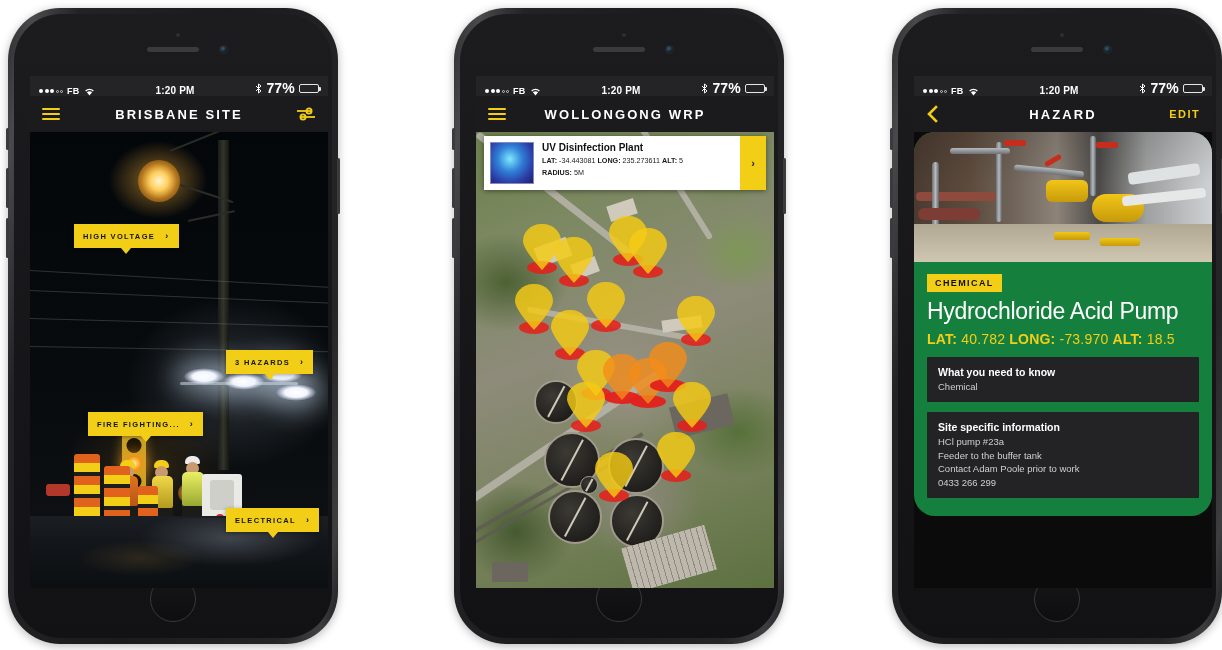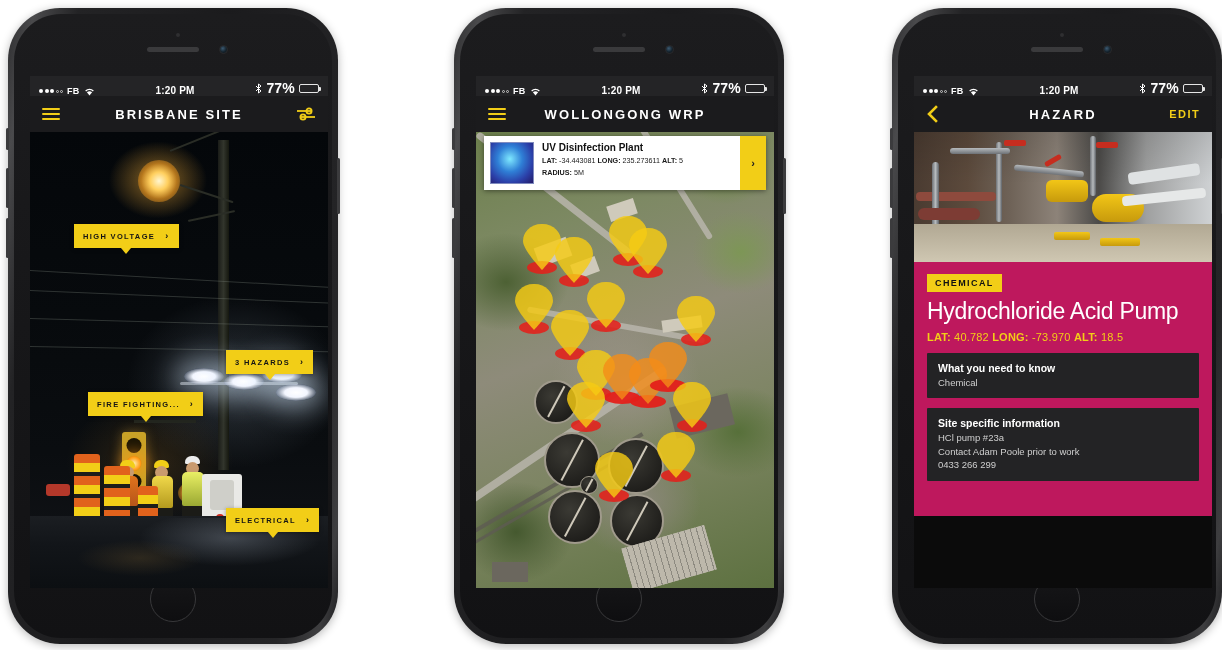--- a/index.html
+++ b/index.html
@@ -171,21 +171,21 @@
     box-shadow: 0 1px 4px rgba(0,0,0,.35);
   }
   .tag .chev { font-size:9px; font-weight:bold; }
   .tag::after {
     content:""; position:absolute; bottom:-6px; left:50%; margin-left:-5px;
     border-left:5px solid transparent; border-right:5px solid transparent;
     border-top:6px solid #f2ce17;
   }
   .tag.t-hv  { left:44px;  top:92px; }
   .tag.t-3h  { left:196px; top:218px; }
-  .tag.t-ff  { left:58px;  top:260px; }
+  .tag.t-ff  { left:58px;  top:280px; }
   .tag.t-el  { left:196px; top:376px; }
 
   
   .mapwrap { position:relative; width:100%; height:456px; overflow:hidden; background:#4b5a3a; }
   .satellite { position:absolute; inset:0;
     background:
       radial-gradient(ellipse 60px 45px at 250px 40px,  #6f8a4a, rgba(0,0,0,0) 72%),
       radial-gradient(ellipse 90px 70px at 30px 150px,  #4d6134, rgba(0,0,0,0) 70%),
       radial-gradient(ellipse 70px 60px at 265px 120px, #7d9656, rgba(0,0,0,0) 70%),
       radial-gradient(ellipse 80px 70px at 40px 400px,  #45592f, rgba(0,0,0,0) 72%),
@@ -238,41 +238,41 @@
   .mc-title { font-size:10px; font-weight:bold; color:#111; line-height:1.15; }
   .mc-meta { font-size:7.2px; color:#1a1a1a; line-height:1.45; margin-top:2px; }
   .mc-meta b { font-weight:bold; }
   .mapcard .mc-go {
     width:26px; background:#f2ce17; color:#222;
     display:flex; align-items:center; justify-content:center;
     font-size:11px; font-weight:bold; cursor:pointer;
   }
 
   
-  .detail { width:100%; height:384px; background:#be185d; overflow:hidden; }
+  .detail { width:100%; height:384px; background:#15803d; overflow:hidden;border-radius:21px; }
   .hero {
     height:130px; position:relative; overflow:hidden;
     background:
       linear-gradient(180deg, rgba(0,0,0,.12), rgba(0,0,0,0) 40%),
       linear-gradient(90deg,#4a3b31 0%,#5c4a3c 18%,#6e6257 32%,#8d8379 48%,#4b4a48 62%,#9fa0a0 78%,#cfd2d4 100%);
   }
   .hero .pipe { position:absolute; border-radius:4px; }
   .hero .pump { position:absolute; background:linear-gradient(180deg,#f2c617,#c79a0c); border-radius:6px; }
   .hero .valve { position:absolute; background:#c62d1f; border-radius:2px; }
   .hero .floor { position:absolute; left:0; right:0; bottom:0; height:38px;
                  background:linear-gradient(180deg,#b1a893,#cfc7b2); }
 
   .dbody { padding:10px 13px 0 13px; }
   .chip {
     display:inline-block; background:#f2ce17; color:#111;
     font-size:9px; font-weight:bold; letter-spacing:1.4px;
     padding:4px 8px; margin-bottom:7px;
   }
   .dtitle { color:#fff; font-size:23px; font-weight:normal; line-height:1.12; letter-spacing:-.3px; }
-  .dcoords { color:#f2ce17; font-size:11px; margin-top:6px; letter-spacing:.2px; }
+  .dcoords { color:#f2ce17; font-size:14px; margin-top:6px; letter-spacing:.2px; }
   .dcoords b { font-weight:bold; }
 
   .panel {
     background:#232325; margin:10px 13px 0 13px; padding:9px 11px;
     border-radius:1px;
   }
   .panel h4 { color:#fff; font-size:10.5px; font-weight:bold; margin-bottom:2px; }
   .panel p { color:#cfcfcf; font-size:9.5px; line-height:1.42; }
 </style>
 </head>
@@ -667,20 +667,21 @@
           </div>
 
           <div class="panel">
             <h4>What you need to know</h4>
             <p>Chemical</p>
           </div>
 
           <div class="panel">
             <h4>Site specific information</h4>
             <p>HCl pump #23a</p>
+            <p>Feeder to the buffer tank</p>
             <p>Contact Adam Poole prior to work</p>
             <p>0433 266 299</p>
           </div>
         </div>
       </div>
     </div>
   </div>
 
 </div>
 

